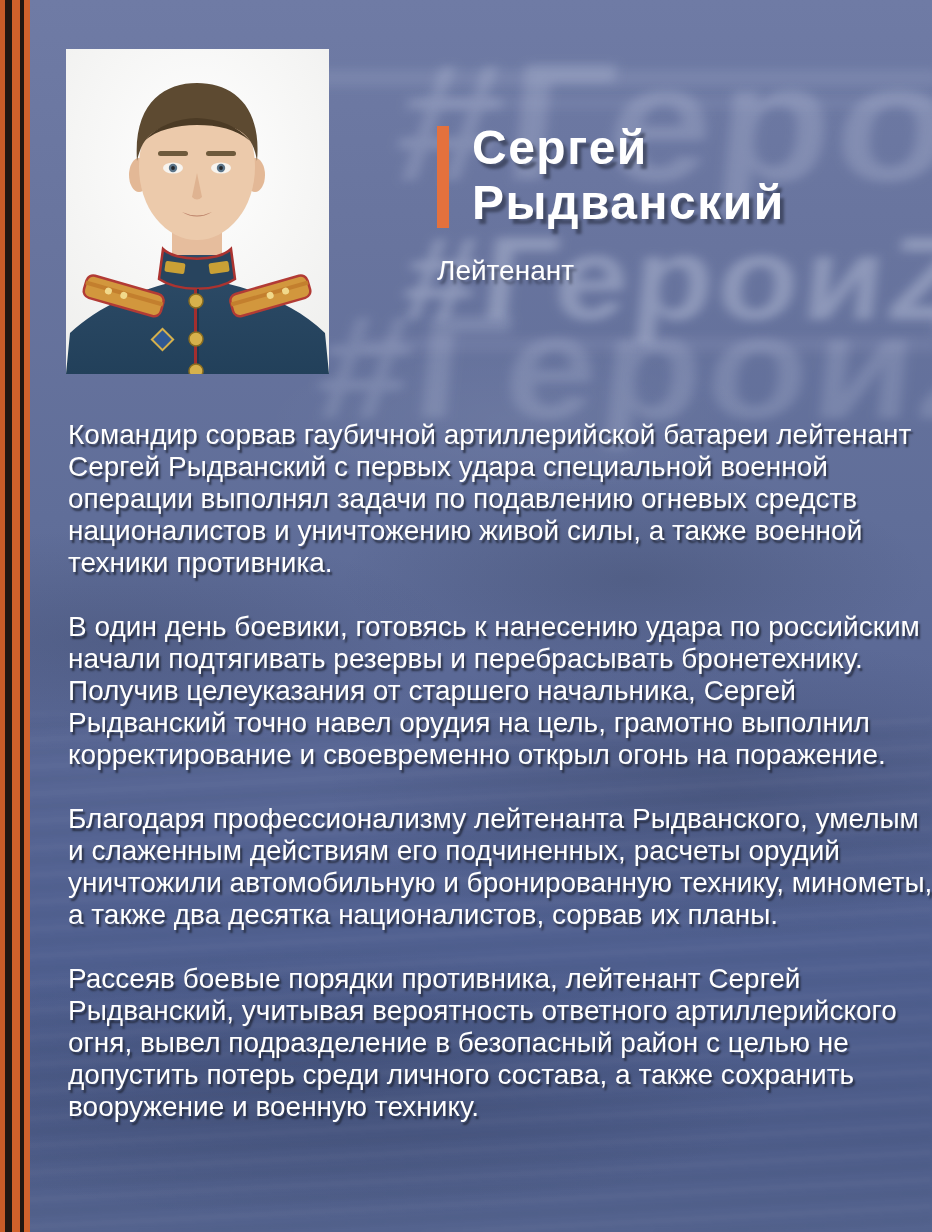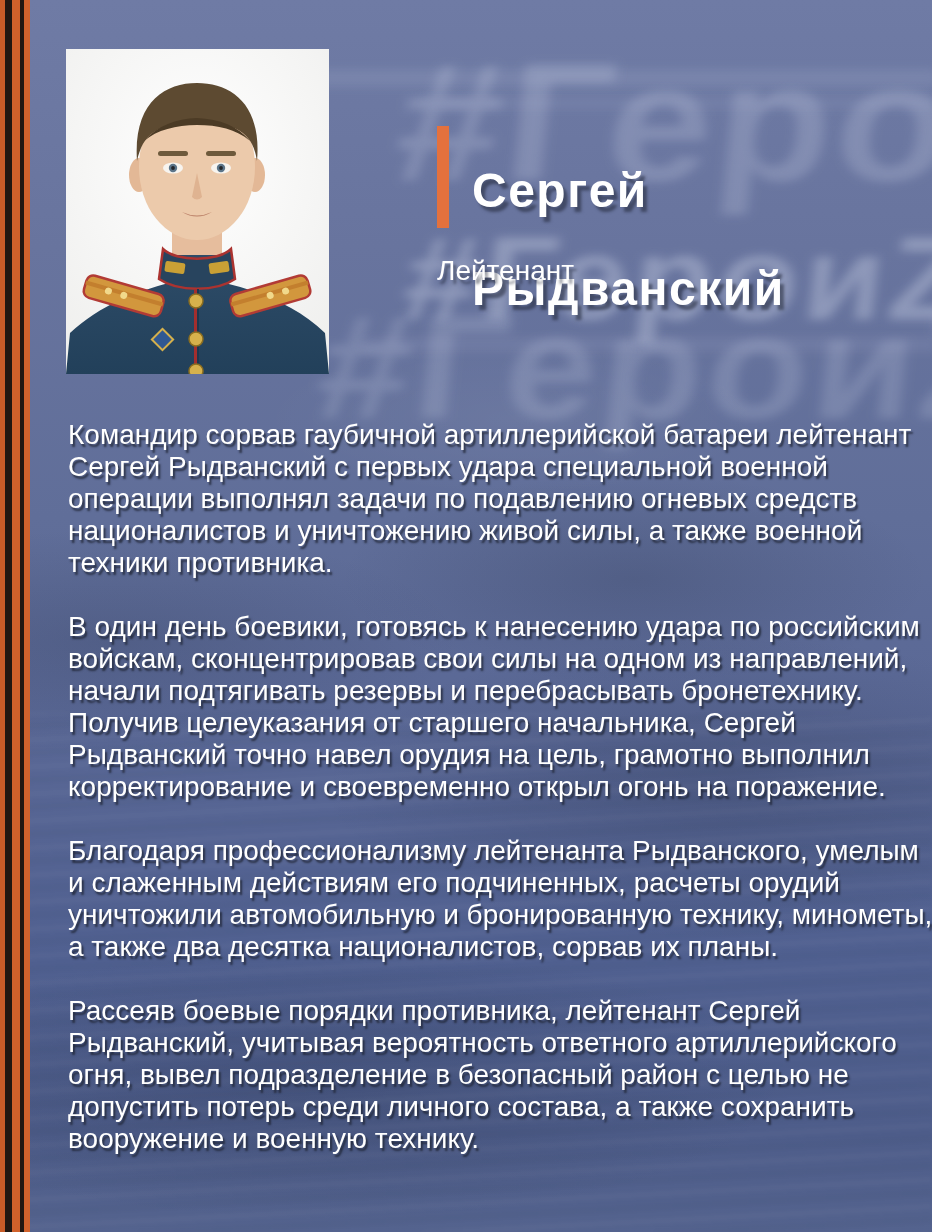--- a/index.html
+++ b/index.html
@@ -68,21 +68,21 @@
   .accent-bar{
     position:absolute;left:0;top:6px;width:12px;height:102px;
     background:#e4713d;
   }
   .hero-name{
     margin:0;padding:0 0 0 35px;
     font-size:48px;line-height:55px;font-weight:bold;
     color:#ffffff;letter-spacing:1.5px;
     text-shadow:4px 5px 3px rgba(33,38,54,0.55);
   }
-  .hero-name .line{display:block;margin-top:43px;}
+  .hero-name .line{display:block;}
   .rank{
     position:absolute;left:437px;top:248px;z-index:4;
     font-size:28px;line-height:46px;font-weight:400;color:#ffffff;
     text-shadow:3px 4px 3px rgba(33,38,54,0.55);
     text-align:center;
   }
 
   .body-text{
     position:absolute;left:68px;top:419px;width:830px;z-index:4;
     color:#ffffff;font-size:28px;line-height:32px;
@@ -193,21 +193,20 @@
   <div class="body-text">
     <p>
       <span class="bl">Командир сорвав гаубичной артиллерийской батареи лейтенант</span>
       <span class="bl">Сергей Рыдванский с первых удара специальной военной</span>
       <span class="bl">операции выполнял задачи по подавлению огневых средств</span>
       <span class="bl">националистов и уничтожению живой силы, а также военной</span>
       <span class="bl">техники противника.</span>
     </p>
     <p>
       <span class="bl">В один день боевики, готовясь к нанесению удара по российским</span>
-      <span class="bl">войскам, сконцентрировав свои силы на одном из направлений,</span>
       <span class="bl">начали подтягивать резервы и перебрасывать бронетехнику.</span>
       <span class="bl">Получив целеуказания от старшего начальника, Сергей</span>
       <span class="bl">Рыдванский точно навел орудия на цель, грамотно выполнил</span>
       <span class="bl">корректирование и своевременно открыл огонь на поражение.</span>
     </p>
     <p>
       <span class="bl">Благодаря профессионализму лейтенанта Рыдванского, умелым</span>
       <span class="bl">и слаженным действиям его подчиненных, расчеты орудий</span>
       <span class="bl">уничтожили автомобильную и бронированную технику, минометы,</span>
       <span class="bl">а также два десятка националистов, сорвав их планы.</span>

